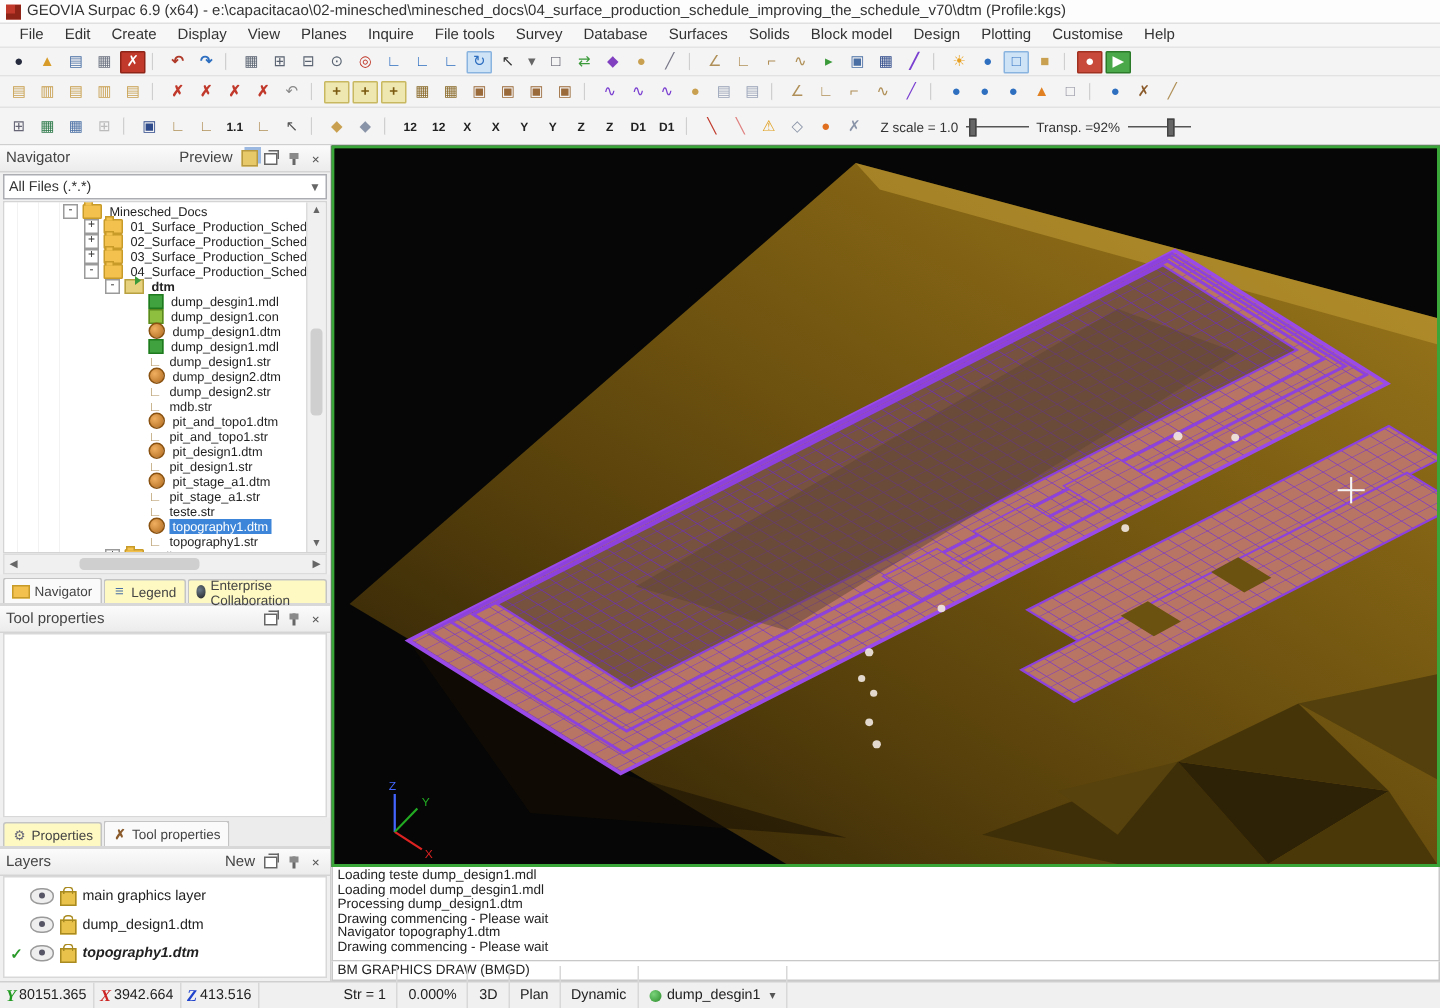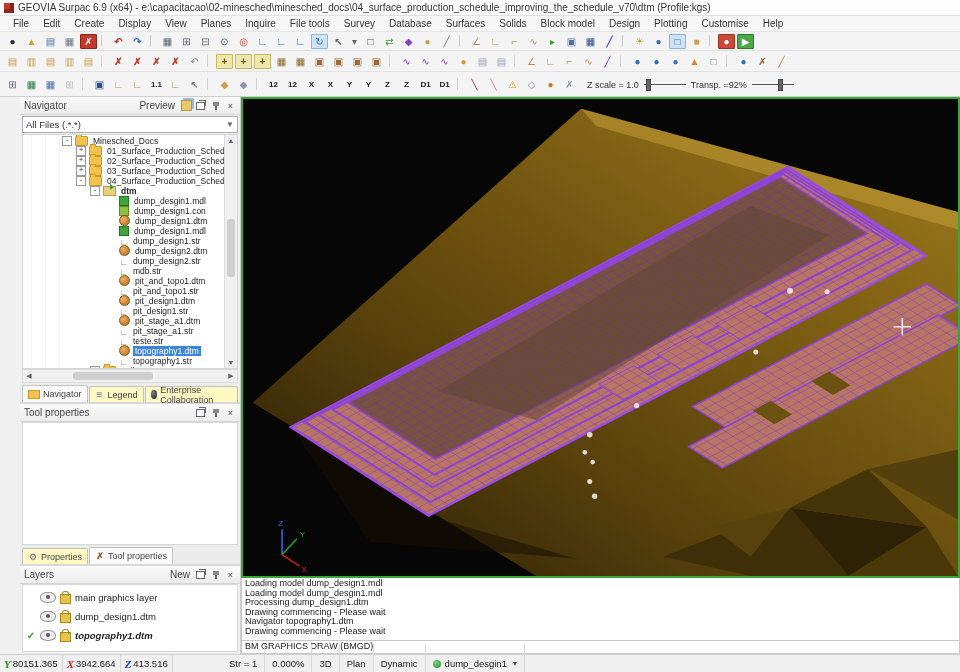--- a/index.html
+++ b/index.html
@@ -27,21 +27,21 @@
   .tbsep{min-width:2px;width:2px;height:12px;border:none;border-left:1px solid #cfcfcf;margin:0 3px;}
   .tbctl{display:flex;align-items:flex-end;gap:5px;margin-left:8px;}
   .tblabel{font-size:9px;color:#333;white-space:nowrap;}
   .slider{position:relative;width:42px;height:12px;display:inline-block;}
   .sl-track{position:absolute;left:0;right:0;top:6px;height:1px;background:#555;}
   .sl-thumb{position:absolute;top:1px;width:3px;height:10px;background:#666;border:1px solid #444;}
 
   
   .main{flex:1 1 auto;display:flex;min-height:0;}
   .left{width:220px;flex:0 0 220px;display:flex;flex-direction:column;background:#f0f0f0;
-        border-right:1px solid #cfcfcf;min-height:0;padding-left:20px;}
+        border-right:1px solid #cfcfcf;min-height:0;}
   .right{flex:1 1 auto;display:flex;flex-direction:column;min-width:0;background:#e9e9e9;}
 
   
   .panel{display:flex;flex-direction:column;border-bottom:2px solid #d8d8d8;background:#f0f0f0;min-height:0;}
   .phead{height:17px;flex:0 0 auto;display:flex;align-items:center;gap:4px;padding:0 4px;
          background:linear-gradient(#fbfbfb,#ececec);border-bottom:1px solid #d4d4d4;}
   .ptitle{flex:1 1 auto;font-size:10px;color:#444;}
   .phlabel{font-size:10px;color:#444;margin-right:2px;}
   .w-ico{width:11px;height:11px;display:inline-flex;align-items:center;justify-content:center;
          color:#555;font-size:9px;cursor:default;}
@@ -645,21 +645,21 @@
             <line x1="40" y1="468" x2="58" y2="480" stroke="#dd2222" stroke-width="1.5"></line>
             <line x1="40" y1="468" x2="55" y2="452" stroke="#22aa22" stroke-width="1.5"></line>
             <text x="36" y="439" fill="#4466ff">Z</text>
             <text x="60" y="486" fill="#dd2222">X</text>
             <text x="58" y="450" fill="#22aa22">Y</text>
           </g>
         </svg>
       </div>
       <div class="msgs">
 
-      <div class="msg">Loading model dump_design1.mdl</div>
+      <div class="msg">Loading teste dump_design1.mdl</div>
           <div class="msg">Loading model dump_desgin1.mdl</div>
           <div class="msg">Processing dump_design1.dtm</div>
           <div class="msg">Drawing commencing - Please wait</div>
           <div class="msg">Navigator topography1.dtm</div>
           <div class="msg">Drawing commencing - Please wait</div>
         </div>
       <div class="bmgd">BM GRAPHICS DRAW (BMGD)</div>
     </div>
   </div>
 

